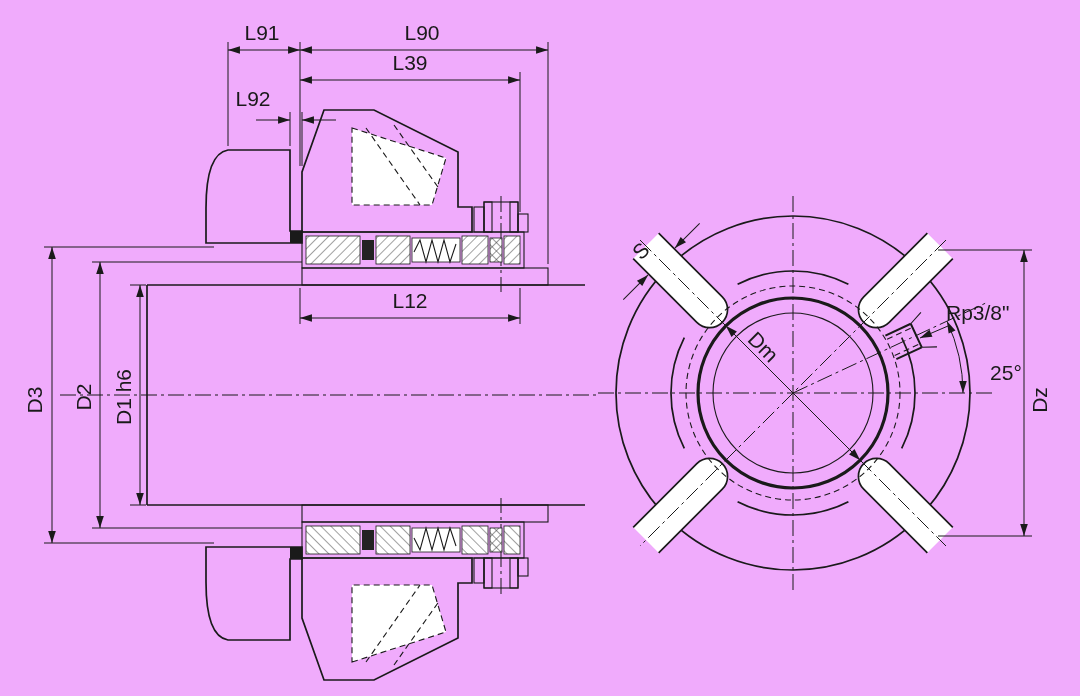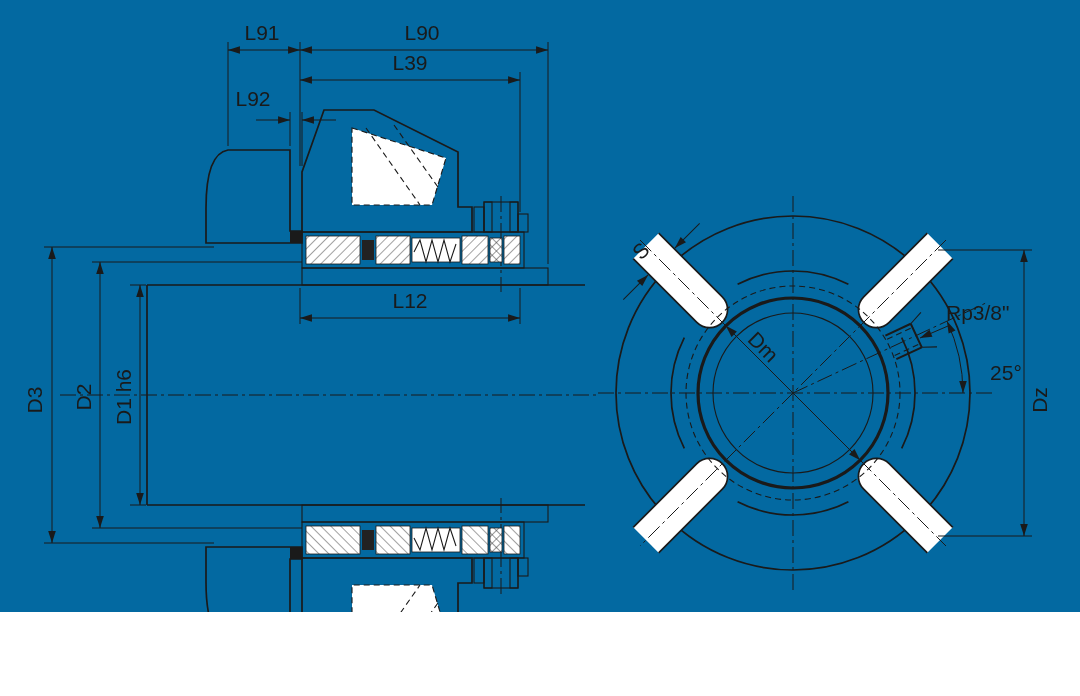--- a/index.html
+++ b/index.html
@@ -1,16 +1,16 @@
 <!DOCTYPE html>
 <html><head>
 <meta charset="utf-8">
 <style>
   html,body{margin:0;padding:0;background:#fff;}
-  .canvas{width:1080px;height:612px;background:#0369a1;position:relative;overflow:hidden;}
+  .canvas{width:1080px;height:696px;background:#f0abfc;position:relative;overflow:hidden;}
   svg{display:block;}
   text{font-family:"Liberation Sans","DejaVu Sans",sans-serif;font-size:21px;fill:#1a1a1a;}
   .ol{fill:none;stroke:#1a1a1a;stroke-width:1.7;}
   .th{fill:none;stroke:#1a1a1a;stroke-width:1.1;}
   .cl{fill:none;stroke:#1a1a1a;stroke-width:1;stroke-dasharray:16 4 3 4;}
   .hd{fill:none;stroke:#1a1a1a;stroke-width:1.1;stroke-dasharray:6 4;}
   .dim{fill:none;stroke:#1a1a1a;stroke-width:1;}
   .dima{marker-start:url(#arw);marker-end:url(#arw);}
   .dime{marker-end:url(#arw);}
   .bold{fill:none;stroke:#1a1a1a;stroke-width:3.2;}

